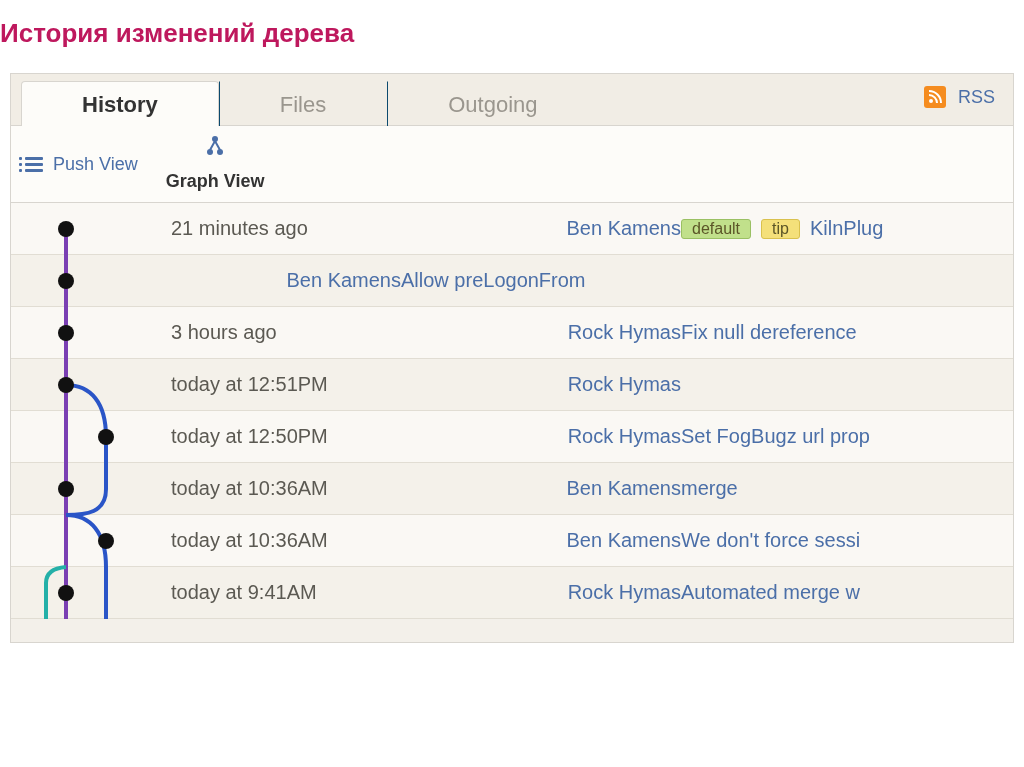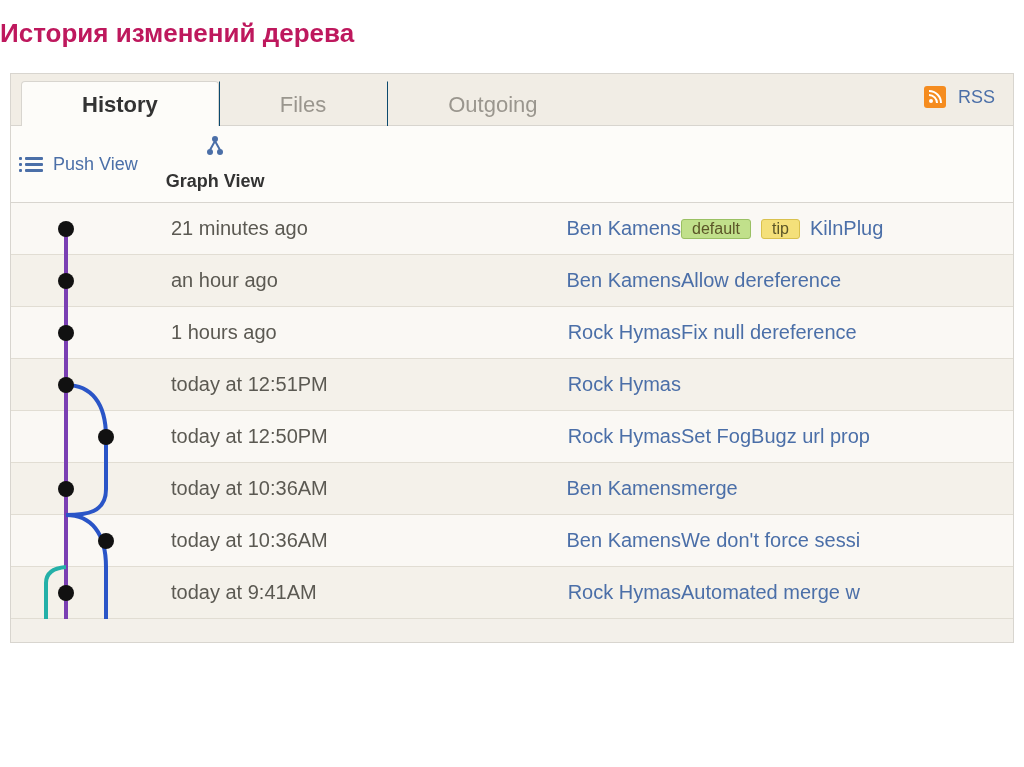--- a/index.html
+++ b/index.html
@@ -230,29 +230,28 @@
           <div class="timecell">21 minutes ago</div>
           <div class="authorcell">Ben Kamens</div>
           <div class="msgcell">
             <span class="badge default">default</span>
             <span class="badge tip">tip</span>
             <span>KilnPlug</span>
           </div>
         </div>
         <div class="row">
           <div class="graphcell"></div>
-          <div class="timecell">an hour ago</div>
-          <div class="authorcell">Ben Kamens</div>
-          <div class="msgcell">
-            <span>Allow dereference</span>
-          </div>
-        </div>
-        <div class="row">
-          <div class="graphcell"></div>
-          <div class="timecell">1 hours ago</div>
+          <div class="authorcell">Ben Kamens</div>
+          <div class="msgcell">
+            <span>Allow preLogonFrom</span>
+          </div>
+        </div>
+        <div class="row">
+          <div class="graphcell"></div>
+          <div class="timecell">3 hours ago</div>
           <div class="authorcell">Rock Hymas</div>
           <div class="msgcell">
             <span>Fix null dereference</span>
           </div>
         </div>
         <div class="row">
           <div class="graphcell"></div>
           <div class="timecell">today at 12:51PM</div>
           <div class="authorcell">Rock Hymas</div>
         </div>

